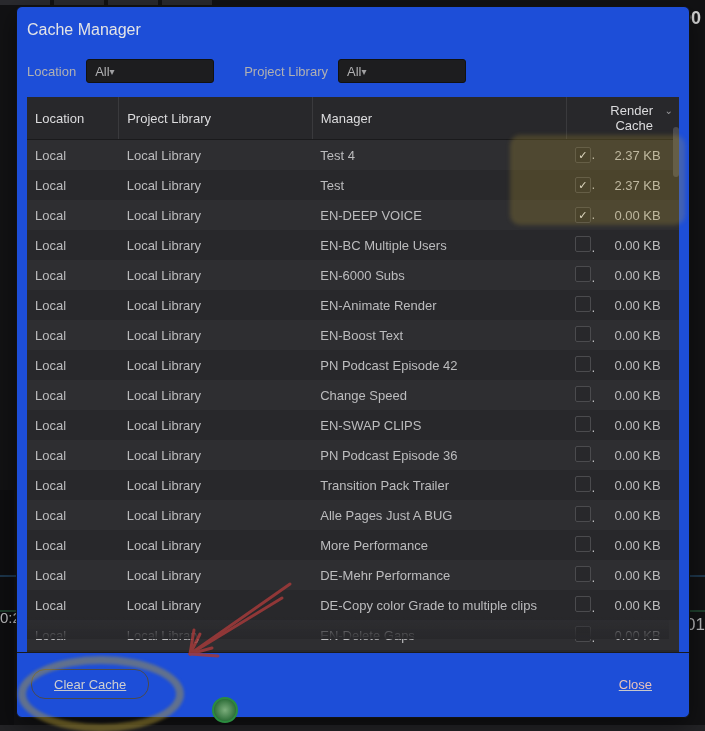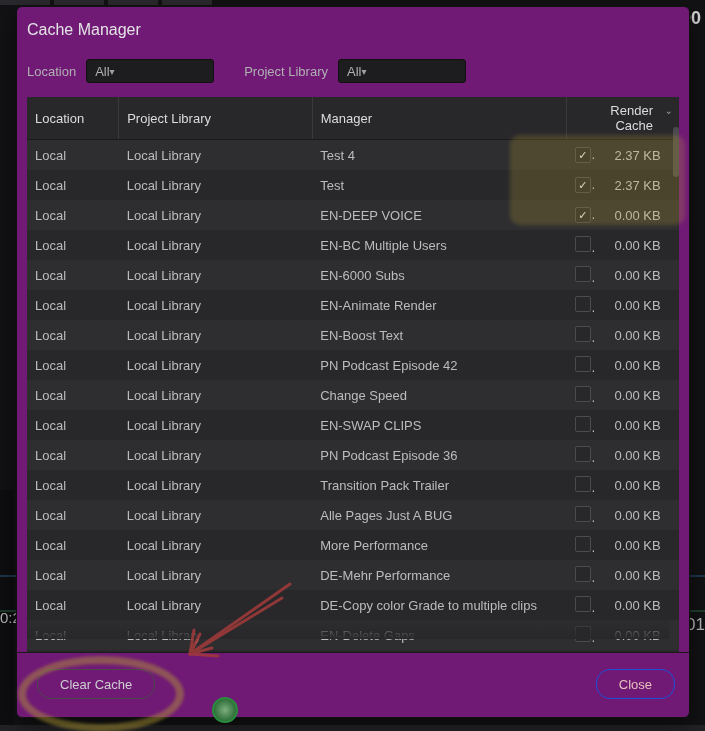--- a/index.html
+++ b/index.html
@@ -71,21 +71,21 @@
     background: #232326;
   }
 
   
   .dialog {
     position: absolute;
     left: 16px;
     top: 6px;
     width: 672px;
     height: 710px;
-    background: #701a75;
+    background: #1d4ed8;
     border: 1px solid #111;
     border-radius: 6px;
     box-shadow: 0 8px 24px rgba(0,0,0,.45);
     display: flex;
     flex-direction: column;
   }
   .dialog-title {
     padding: 14px 10px 12px 10px;
     font-size: 16px;
     color: #e4e4e6;
@@ -199,22 +199,23 @@
     height: 50px;
     background: #4a4a4e;
     border-radius: 3px;
   }
 
   
   .footer {
     display: flex;
     align-items: center;
     justify-content: space-between;
-    padding: 16px 14px 18px 20px;
+    padding: 16px 14px 18px 14px;
     border-top: 1px solid #1a1a1c;
+    text-decoration: underline;
   }
   .btn {
     border-radius: 14px;
     height: 28px;
     padding: 0 22px;
     font-size: 13px;
     display: flex;
     align-items: center;
     justify-content: center;
     cursor: pointer;

